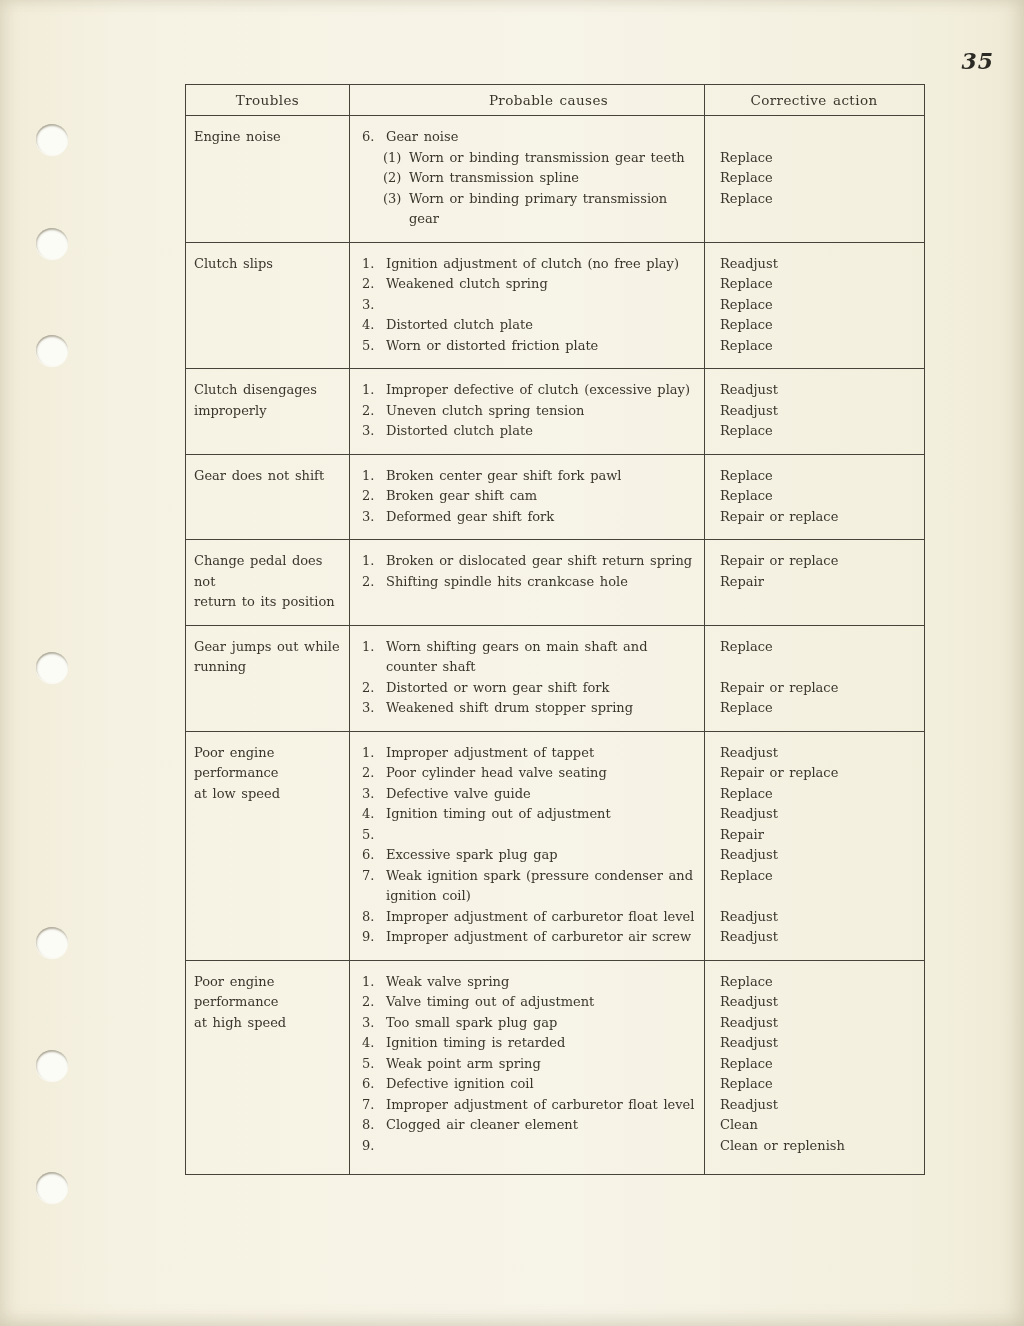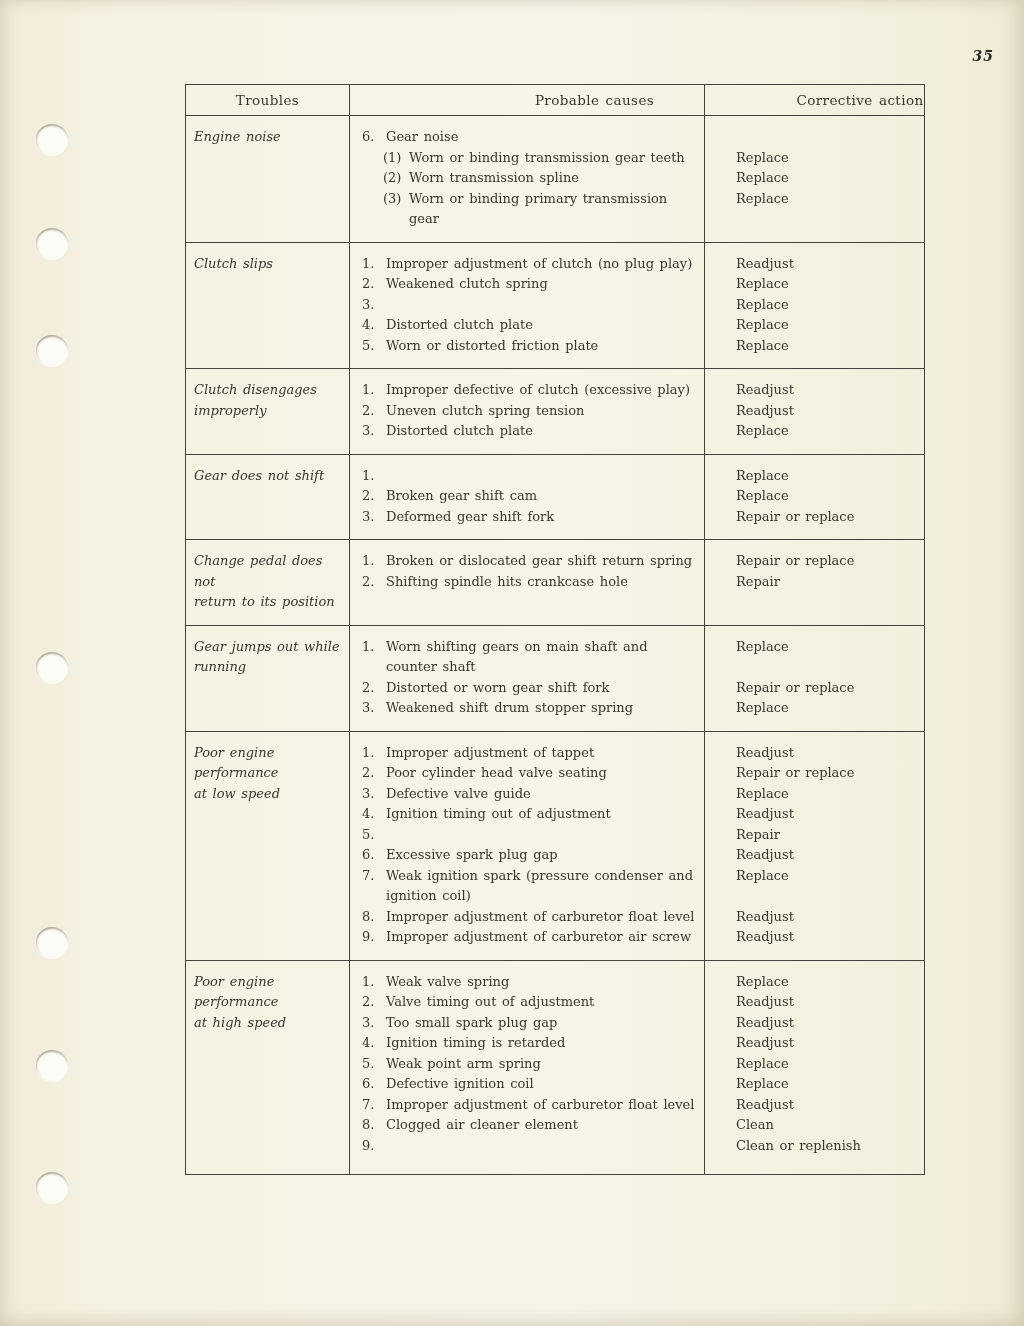--- a/index.html
+++ b/index.html
@@ -37,21 +37,21 @@
   .hole.h2{left:36px;top:228px;}
   .hole.h3{left:36px;top:335px;}
   .hole.h4{left:36px;top:652px;}
   .hole.h5{left:36px;top:927px;}
   .hole.h6{left:36px;top:1050px;}
   .hole.h7{left:36px;top:1172px;}
   
   .pageno{
     position:absolute;
     top:48px;right:30px;
-    font-size:14px;
+    font-size:22px;
     font-weight:bold;
     font-style:italic;
     letter-spacing:1px;
     color:#2b2a24;
     margin-left:42px;
   }
   
   .ttable{
     position:absolute;
     left:185px;top:84px;
@@ -67,41 +67,39 @@
     width:1.4px;
     background:var(--line);
     z-index:2;
   }
   .vline.v1{left:163px;}
   .vline.v2{left:518px;}
   .thead{
     display:flex;
     height:30px;
     align-items:center;
-    gap:46px;
   }
   .thead .hcell{
     text-align:center;
     font-size:13.5px;
     letter-spacing:.4px;
   }
   .hcell.c1{width:163px;}
   .hcell.c2{width:355px;padding-left:44px;}
   .hcell.c3{flex:1;}
   .trow{
     display:flex;
     border-top:1.5px solid var(--line);
     padding:11px 0 12px 0;
   }
   .trow:last-child{padding-bottom:18px;}
   .cell.trouble{
     width:163px;
     padding-left:8px;
     padding-right:4px;
-    font-style:italic;
   }
   .cell.pairs{
     flex:1;
     display:flex;
     flex-direction:column;
   }
   .pair{
     display:flex;
     align-items:flex-start;
   }
@@ -113,21 +111,21 @@
     padding-right:8px;
   }
   .pair.sub .cause{padding-left:34px;}
   .num{
     flex:0 0 24px;
   }
   .pair.sub .num{flex:0 0 26px;}
   .ctext{flex:1;}
   .action{
     flex:1;
-    padding-left:32px;
+    padding-left:16px;
   }
 </style>
 </head>
 <body>
 
 <div class="page">
 
   <div class="hole h1"></div>
   <div class="hole h2"></div>
   <div class="hole h3"></div>
@@ -185,21 +183,21 @@
           </div>
         </div>
         <div class="trow">
           <div class="cell trouble">
             <div class="tline">Clutch slips</div>
           </div>
           <div class="cell pairs">
             <div class="pair">
               <div class="cause">
                 <span class="num">1.</span>
-                <span class="ctext">Improper adjustment of clutch (no plug play)</span>
+                <span class="ctext">Ignition adjustment of clutch (no free play)</span>
               </div>
               <div class="action">Readjust</div>
             </div>
             <div class="pair">
               <div class="cause">
                 <span class="num">2.</span>
                 <span class="ctext">Weakened clutch spring</span>
               </div>
               <div class="action">Replace</div>
             </div>
@@ -255,20 +253,21 @@
           </div>
         </div>
         <div class="trow">
           <div class="cell trouble">
             <div class="tline">Gear does not shift</div>
           </div>
           <div class="cell pairs">
             <div class="pair">
               <div class="cause">
                 <span class="num">1.</span>
+                <span class="ctext">Broken center gear shift fork pawl</span>
               </div>
               <div class="action">Replace</div>
             </div>
             <div class="pair">
               <div class="cause">
                 <span class="num">2.</span>
                 <span class="ctext">Broken gear shift cam</span>
               </div>
               <div class="action">Replace</div>
             </div>

